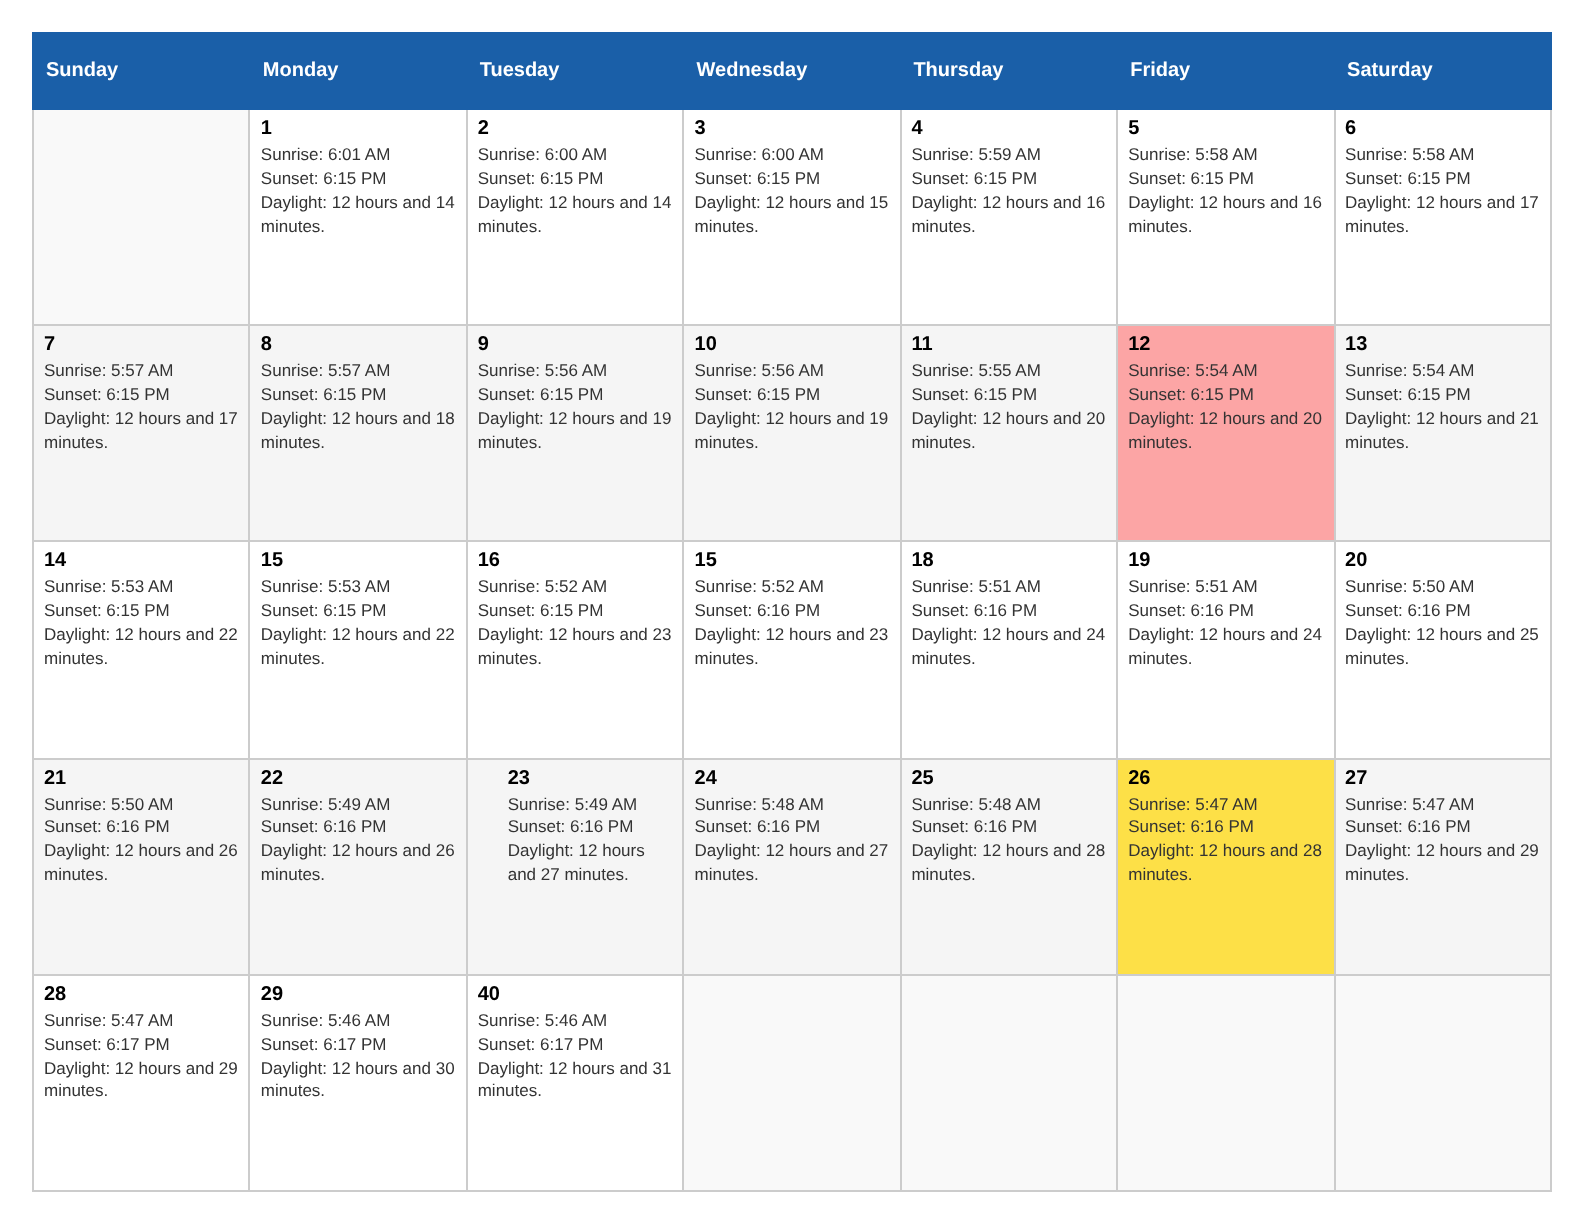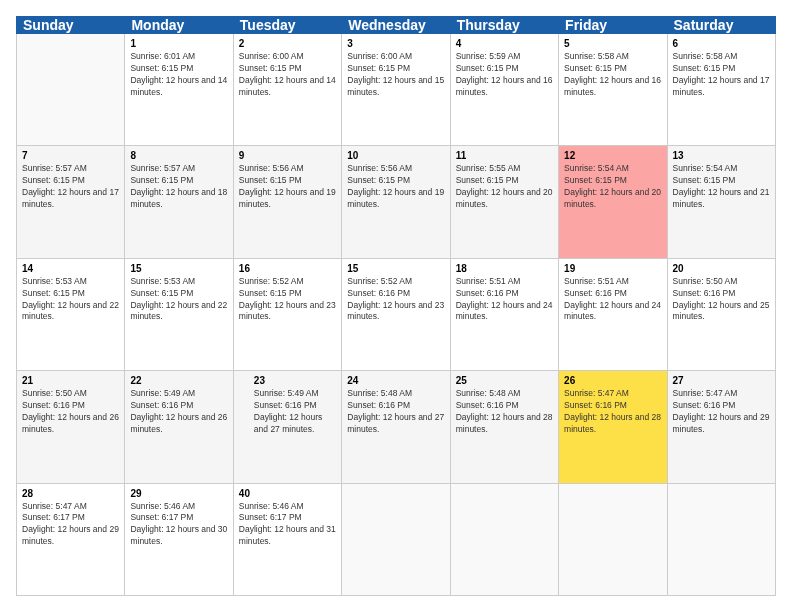--- a/index.html
+++ b/index.html
@@ -47,22 +47,22 @@
     .calendar {
       width: 100%;
       border-collapse: collapse;
       flex: 1;
       font-size: 9.5px;
     }
     .calendar th {
       background-color: #1a5fa8;
       color: #fff;
       text-align: left;
-      padding: 0 6px;
-      font-size: 14px;
+      padding: 13px 6px;
+      font-size: 10px;
       font-weight: bold;
       border: 1px solid #1a5fa8;
     }
     .calendar td {
       border: 1px solid #ccc;
       vertical-align: top;
       padding: 4px 5px;
       width: 14.28%;
       height: 78px;
     }

